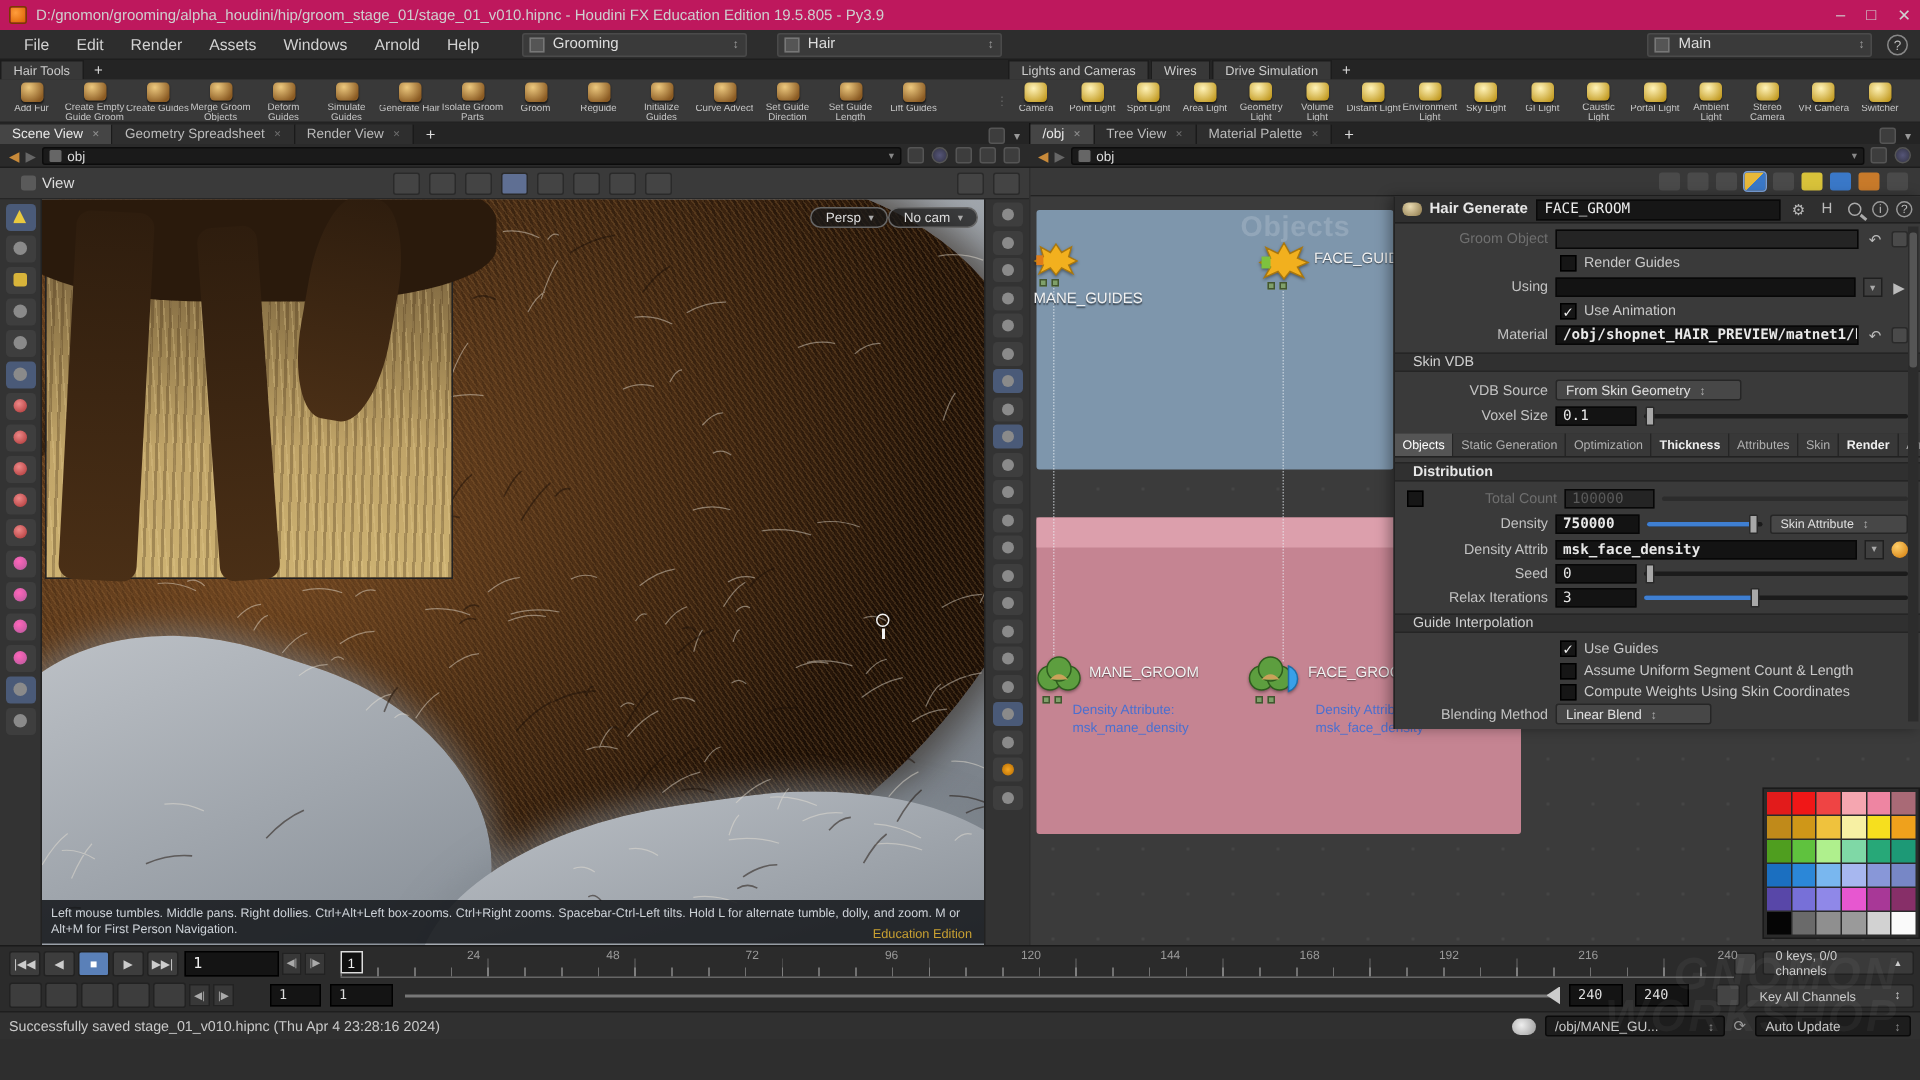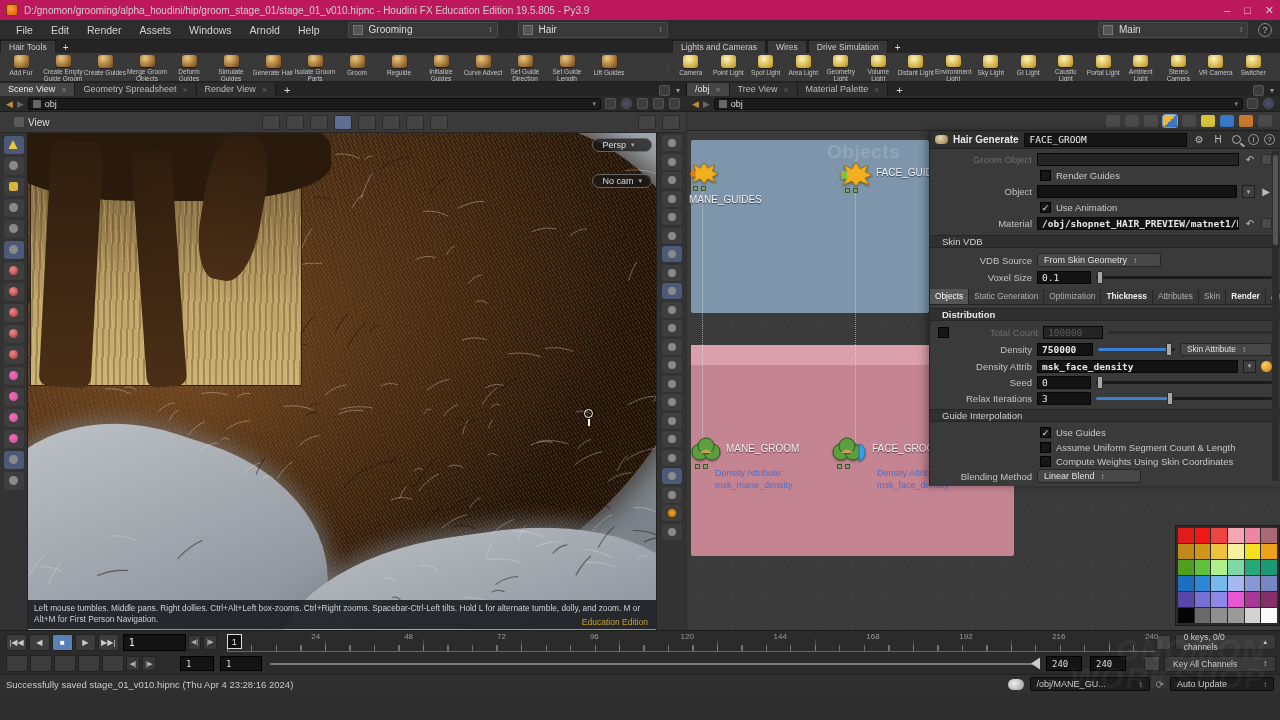--- a/index.html
+++ b/index.html
@@ -111,21 +111,21 @@
       linear-gradient(180deg,#6e5838 0%,#99804f 35%,#c0a468 65%,#cdb272 100%); }
   .leg { position:absolute; background:linear-gradient(180deg,#2e1d0e,#4a2f16); border-radius:10px; }
   #leg1 { left:14px; top:0; width:52px; height:246px; transform:rotate(3deg); }
   #leg2 { left:108px; top:10px; width:40px; height:236px; transform:rotate(-4deg); }
   #leg3 { left:172px; top:-10px; width:60px; height:150px; transform:rotate(10deg); border-radius:40%; }
   #photo-body { position:absolute; left:-20px; top:-30px; width:320px; height:90px; background:#2a1a0c; border-radius:40%; }
   #fur-strands { position:absolute; left:0; top:0; width:628px; height:497px; }
   .vp-pill { background:rgba(25,25,25,.75); border:1px solid #666; border-radius:9px; color:#ddd; font-size:9px;
     padding:1px 9px; display:flex; gap:5px; align-items:center; }
   .vp-pill .dd { font-size:7px; color:#aaa; }
-  #vp-pills { position:absolute; top:5px; right:4px; display:flex; gap:22px;flex-direction:column; }
+  #vp-pills { position:absolute; top:5px; right:4px; display:flex; gap:0; }
   #vp-cursor { position:absolute; left:556px; top:276px; width:9px; height:9px; border:1.5px solid #f2f2f2; border-radius:50%; box-shadow:0 0 3px #000; }
   #vp-cursor::after { content:""; position:absolute; left:3px; top:9px; width:1.5px; height:7px; background:#f2f2f2; }
   #vp-help { position:absolute; left:0px; bottom:1px; width:628px; background:rgba(18,20,24,.85); padding:3px 6px 4px 6px; }
   #vp-help .txt { font-size:8.3px; line-height:11px; color:#cdd2d8; }
   #vp-edition { position:absolute; right:8px; bottom:3px; font-size:8.5px; color:#c8a032; }
 
   #display-column { position:absolute; left:656px; top:133px; width:30px; height:497px; background:#333; border-left:1px solid #222;
     display:flex; flex-direction:column; align-items:center; padding-top:2px; gap:2.5px; }
   #display-column .vic { width:20px; height:16px; }
   #display-column .vic::after { left:6px; top:4px; width:8px; height:8px; }
@@ -723,21 +723,21 @@
     <span class="plabel dim">Groom Object</span>
     <span class="pfield dim" style="flex:1;"></span>
     <span class="hic" style="width:12px;">↶</span>
     <span class="mini-ic"></span>
   </div>
   <div class="prow" style="height:15px;">
     <span class="cb off indent">✓</span>
     <span class="cblabel">Render Guides</span>
   </div>
   <div class="prow" style="height:17px;">
-    <span class="plabel">Object</span>
+    <span class="plabel">Using</span>
     <span class="pfield" style="flex:1;"></span>
     <span class="ddbox">▾</span>
     <span class="hic" style="width:12px;">▶</span>
   </div>
   <div class="prow" style="height:15px;">
     <span class="cb indent">✓</span>
     <span class="cblabel">Use Animation</span>
   </div>
   <div class="prow" style="height:17px;">
     <span class="plabel">Material</span>

